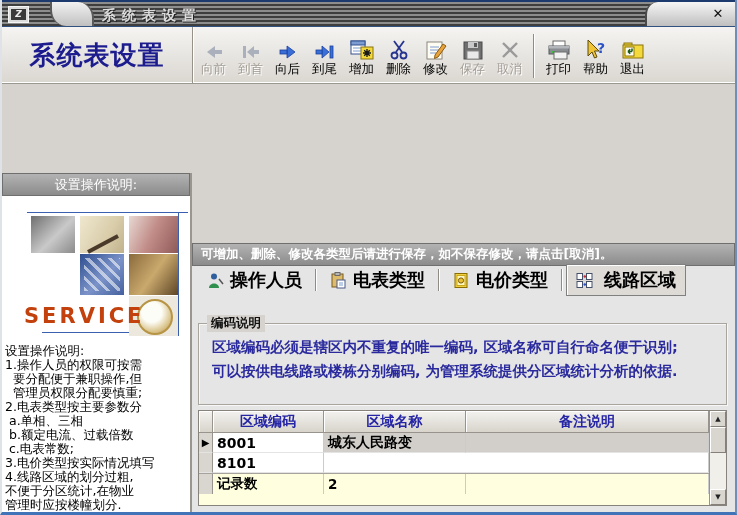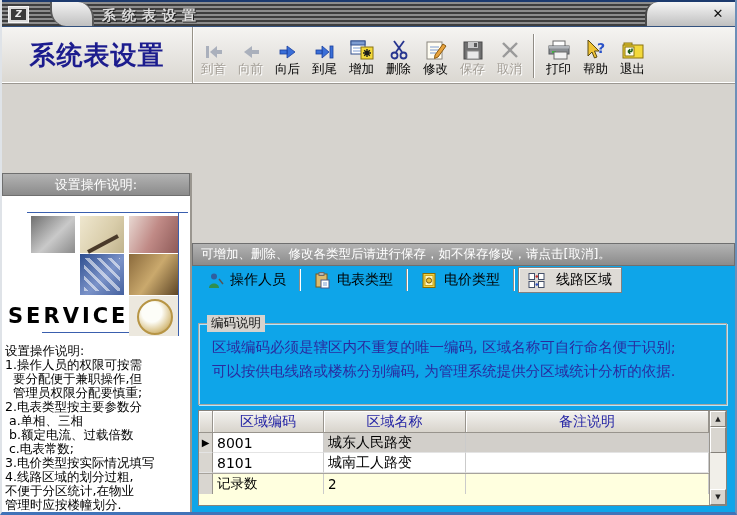--- a/index.html
+++ b/index.html
@@ -66,31 +66,31 @@
         background:linear-gradient(115deg,#e8d8d2,#c08a86 50%,#8e5a58); }
   .t4 { left:78px; top:58px; width:44px; height:41px;
         background:linear-gradient(135deg,#2d4d8e,#7b93c9 55%,#44609e); }
   .t4:before { content:""; position:absolute; inset:4px;
         background:repeating-linear-gradient(45deg,rgba(255,255,255,.55) 0 3px,transparent 3px 8px); }
   .t5 { left:127px; top:58px; width:49px; height:41px;
         background:linear-gradient(125deg,#8a6a3c,#caa96d 50%,#5d4526); }
   .t6 { left:127px; top:100px; width:49px; height:40px; background:#ece8de; }
   .t6:before { content:""; position:absolute; left:8px; top:3px; width:32px; height:32px; border-radius:50%;
         background:radial-gradient(circle at 40% 35%,#fdfdf8 35%,#d9c288 70%,#a8853f); border:2px solid #b79545; }
-  .service { position:absolute; left:6px; top:108px; color:#000000; font-weight:bold; font-size:21px;
+  .service { position:absolute; left:22px; top:108px; color:#c2410c; font-weight:bold; font-size:21px;
              letter-spacing:3px; }
 
   .instructions { flex:1; padding:2px 0 0 3px; font-size:12.5px; line-height:14px; color:#000;
                   white-space:pre-wrap; overflow:hidden; }
 
   
-  .main { flex:1; display:flex; flex-direction:column; background:#0ea5e9; min-width:0; }
+  .main { flex:1; display:flex; flex-direction:column; background:#e5e5e5; min-width:0;font-weight:bold; }
   .main .panel-hd { padding-left:8px; font-size:12.5px; }
   .tabsrow { height:28px; display:flex; align-items:center; padding-left:5px; flex:none; }
-  .tab { display:flex; align-items:center; gap:6px; padding:3px 9px; font-size:14px; color:#000; cursor:default;
+  .tab { display:flex; align-items:center; gap:6px; padding:3px 9px; font-size:18px; color:#000; cursor:default;
          border:1px solid transparent; }
   .tab.selected { border:1px solid #808080; background:#dedbd6; box-shadow:inset 1px 1px 0 #fff;gap:11px; }
   .tabsep { width:2px; height:22px; border-left:1px solid #908c85; border-right:1px solid #fff; margin:0 3px; }
 
   .content { flex:1; display:flex; flex-direction:column; min-height:0; padding:0 8px 6px 6px; }
   .groupbox { position:relative; border:1px solid #a9a59e; box-shadow:inset 1px 1px 0 rgba(255,255,255,.7),1px 1px 0 rgba(255,255,255,.7);
               margin-top:29px; height:82px; flex:none; }
   .gb-legend { position:absolute; top:-9px; left:8px; background:#d6d3ce; padding:0 4px; font-size:12.5px; color:#111; }
   .gb-lines { padding:11px 6px 0 13px; color:#2a2a9e; font-size:14.5px; line-height:24px; white-space:pre-wrap;
               overflow:hidden; }
@@ -141,39 +141,39 @@
   </div>
 
   <div class="toolbarrow">
     <div class="app-title">系统表设置</div>
     <div class="toolbar">
 
       <div class="tbtn disabled">
         <span class="ticon">
           <svg width="24" height="18">
               <g fill="#aab0bc">
+                <polygon points="13,3 13,15 5,9"></polygon>
+                <rect x="13" y="7" width="7" height="4"></rect>
+              </g>
+            </svg>
+        </span>
+        <span class="lbl">向前</span>
+      </div>
+
+      <div class="tbtn disabled">
+        <span class="ticon">
+          <svg width="24" height="18">
+              <g fill="#aab0bc">
                 <rect x="4" y="3" width="3" height="12"></rect>
                 <polygon points="15,3 15,15 8,9"></polygon>
                 <rect x="15" y="7" width="5" height="4"></rect>
               </g>
             </svg>
         </span>
         <span class="lbl">到首</span>
-      </div>
-
-      <div class="tbtn disabled">
-        <span class="ticon">
-          <svg width="24" height="18">
-              <g fill="#aab0bc">
-                <polygon points="13,3 13,15 5,9"></polygon>
-                <rect x="13" y="7" width="7" height="4"></rect>
-              </g>
-            </svg>
-        </span>
-        <span class="lbl">向前</span>
       </div>
 
       <div class="tbtn">
         <span class="ticon">
           <svg width="24" height="18">
               <g fill="#3a6fd8" stroke="#1b3f9e" stroke-width="0.8">
                 <polygon points="11,3 11,15 19,9"></polygon>
                 <rect x="4" y="7" width="7" height="4"></rect>
               </g>
             </svg>
@@ -399,21 +399,20 @@
             <div class="tr row sel">
               <div class="td ind w-ind">▶</div>
               <div class="td code w-code">8001</div>
               <div class="td name w-name">城东人民路变</div>
               <div class="td note w-note"></div>
             </div>
 
             <div class="tr row">
               <div class="td ind w-ind"></div>
               <div class="td code w-code">8101</div>
-              <div class="td name w-name">城南工人路变</div>
               <div class="td note w-note"></div>
             </div>
 
             <div class="filler">
               <div class="ind w-ind"></div>
               <div class="w-code"></div>
               <div class="w-name"></div>
               <div class="w-note" style="border-right:none"></div>
             </div>
 

